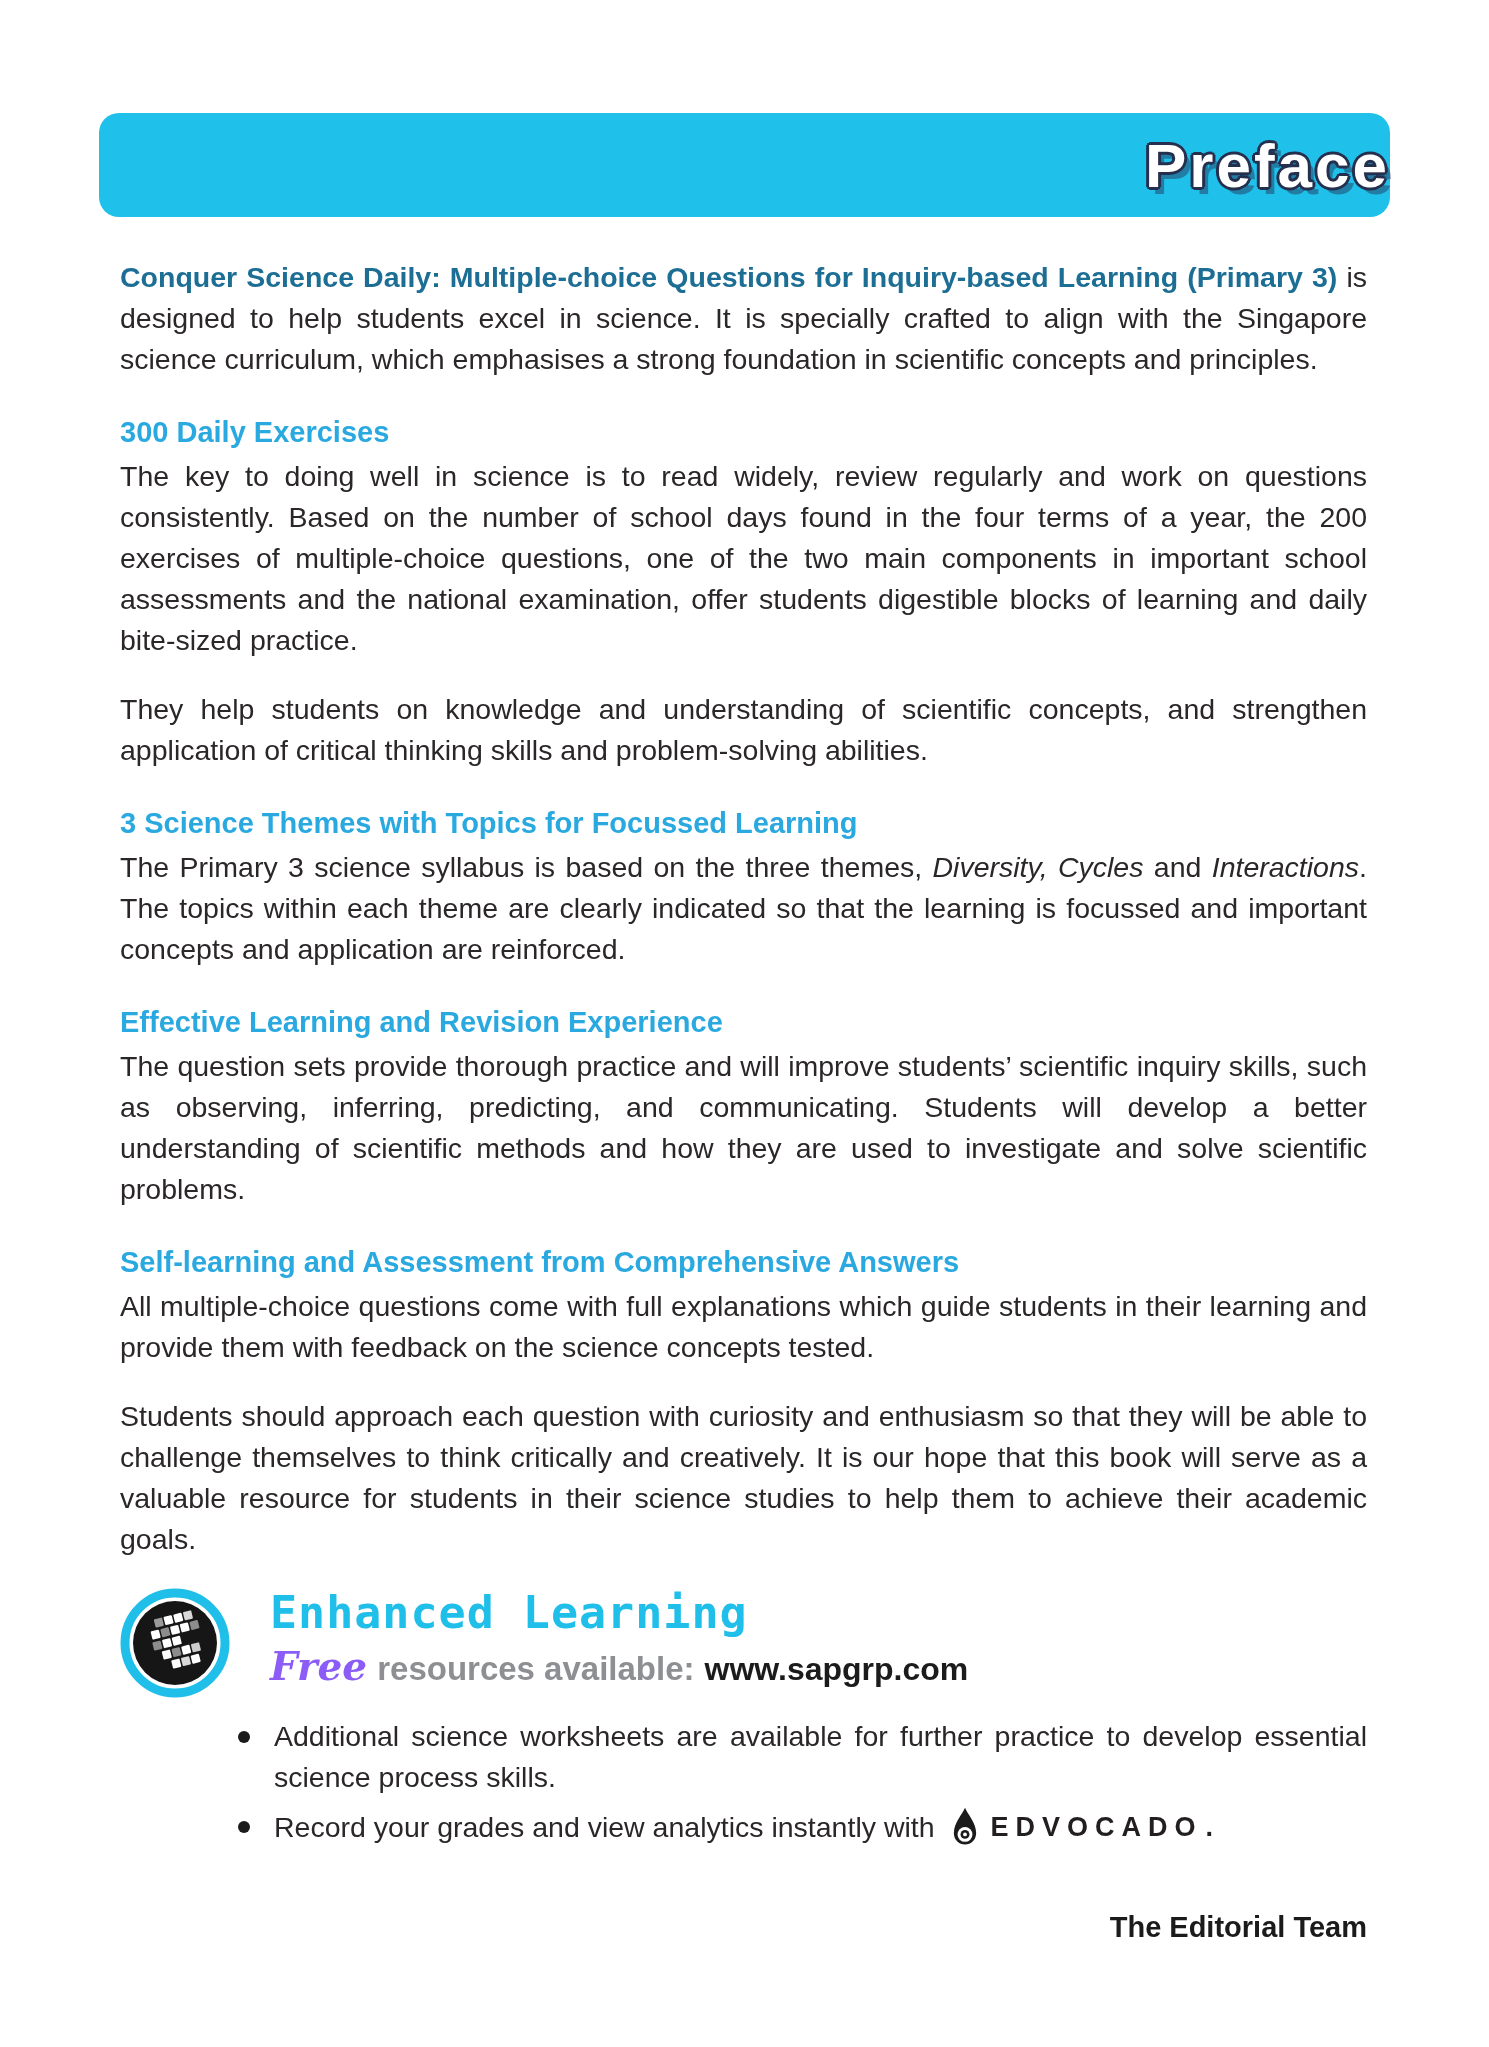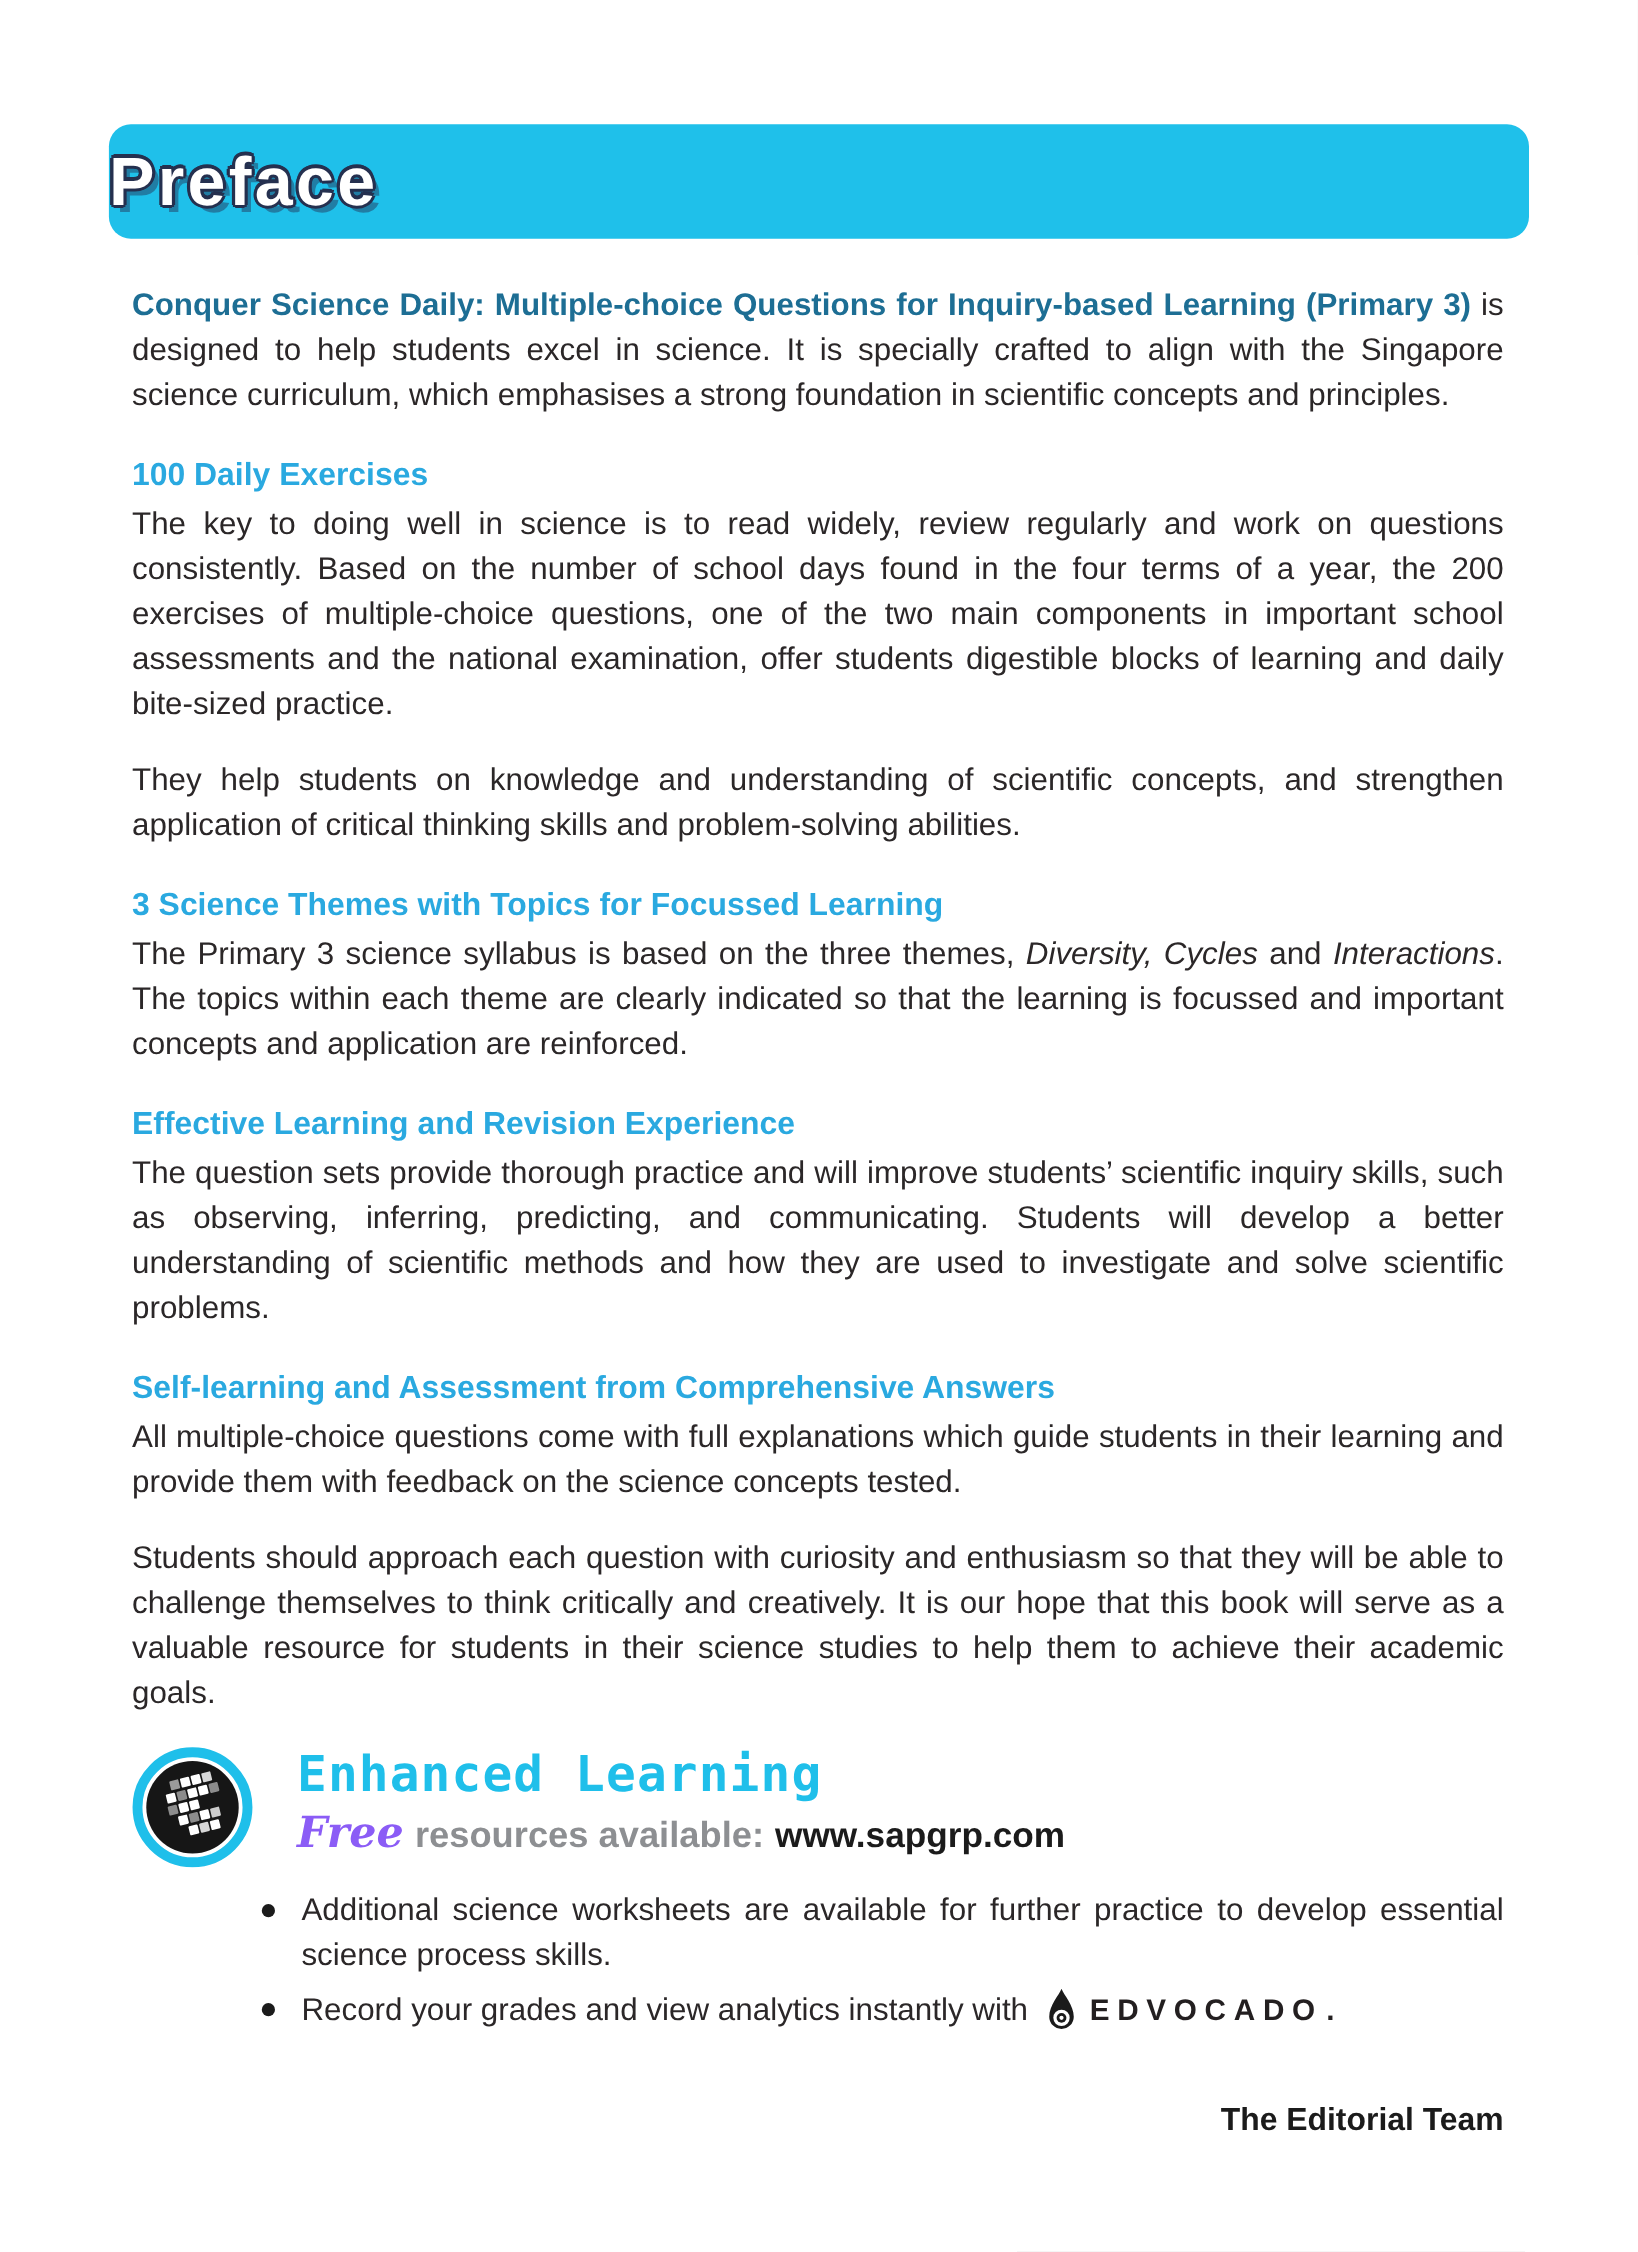--- a/index.html
+++ b/index.html
@@ -4,21 +4,21 @@
 <style>
   html,body { margin:0; padding:0; background:#e8e8e8; }
   .page {
     width:1489px; height:2047px; background:#ffffff; margin:0 auto;
     position:relative; overflow:hidden;
     font-family:"Liberation Sans", sans-serif; color:#2b2728;
   }
   
   .banner {
     margin:113px 99px 0; height:104px; background:#1fc0ea; border-radius:20px;
-    display:flex; align-items:center; justify-content:flex-start;
+    display:flex; align-items:center; justify-content:flex-end;
   }
   .banner-title {
     font-size:62px; font-weight:bold; color:#ffffff; letter-spacing:3px;
     text-shadow:
       -2px -2px 0 #25304f, 2px -2px 0 #25304f, -2px 2px 0 #25304f, 2px 2px 0 #25304f,
       0 -3px 0 #25304f, 0 3px 0 #25304f, -3px 0 0 #25304f, 3px 0 0 #25304f,
       6px 7px 0 rgba(35,45,79,0.45);
   }
   
   .content { margin:0 122px 0 120px; }
@@ -64,21 +64,21 @@
 <div class="page">
 
   <div class="banner">
     <div class="banner-title">Preface</div>
   </div>
 
   <div class="content">
 
     <p class="p intro"><span class="book-title">Conquer Science Daily: Multiple-choice Questions for Inquiry-based Learning (Primary 3)</span><span> is designed to help students excel in science. It is specially crafted to align with the Singapore science curriculum, which emphasises a strong foundation in scientific concepts and principles.</span></p>
 
-    <div class="h">100 Daily Exercises</div>
+    <div class="h">300 Daily Exercises</div>
     <p class="p">The key to doing well in science is to read widely, review regularly and work on questions consistently. Based on the number of school days found in the four terms of a year, the 200 exercises of multiple-choice questions, one of the two main components in important school assessments and the national examination, offer students digestible blocks of learning and daily bite-sized practice.</p>
     <p class="p">They help students on knowledge and understanding of scientific concepts, and strengthen application of critical thinking skills and problem-solving abilities.</p>
 
     <div class="h">3 Science Themes with Topics for Focussed Learning</div>
     <p class="p"><span>The Primary 3 science syllabus is based on the three themes, </span><span class="it">Diversity, </span><span class="it">Cycles</span><span> and </span><span class="it">Interactions</span><span>. The topics within each theme are clearly indicated so that the learning is focussed and important concepts and application are reinforced.</span></p>
 
     <div class="h">Effective Learning and Revision Experience</div>
     <p class="p">The question sets provide thorough practice and will improve students’ scientific inquiry skills, such as observing, inferring, predicting, and communicating. Students will develop a better understanding of scientific methods and how they are used to investigate and solve scientific problems.</p>
 
     <div class="h">Self-learning and Assessment from Comprehensive Answers</div>

